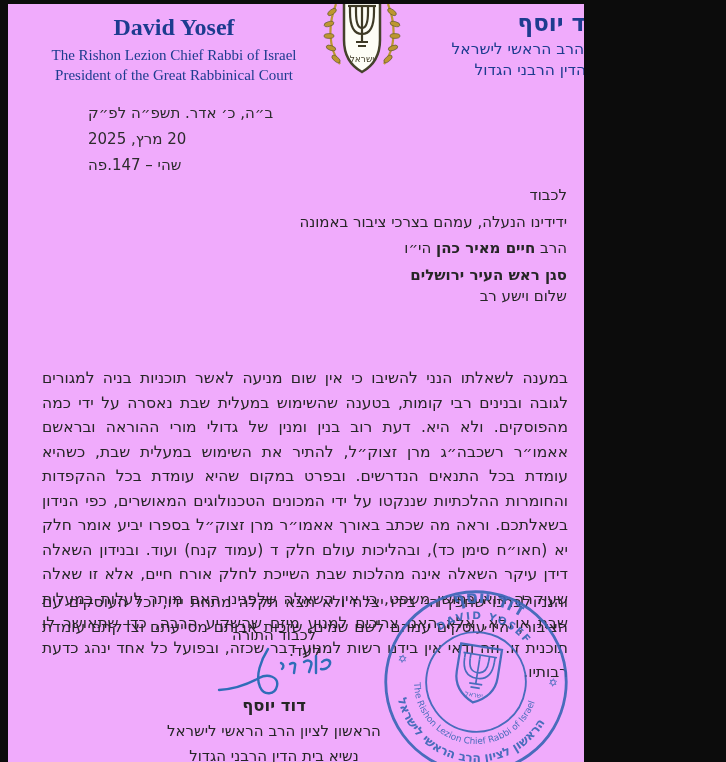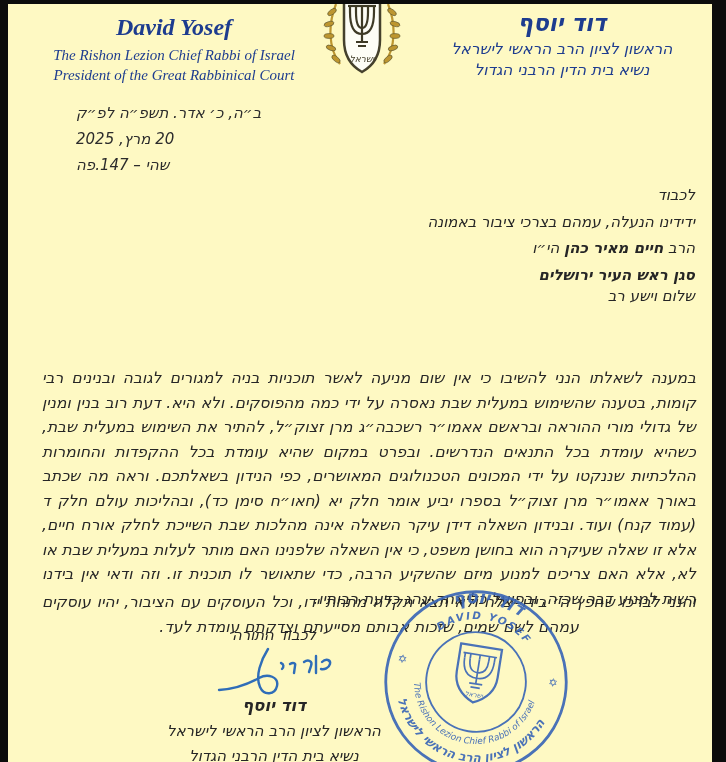--- a/index.html
+++ b/index.html
@@ -2,33 +2,33 @@
 <html lang="he"><head>
 <meta charset="utf-8">
 <style>
   html,body{margin:0;padding:0;}
   body{
     width:726px;height:762px;position:relative;overflow:hidden;
     background:#0c0c0c;
     font-family:"DejaVu Sans",sans-serif;
   }
   .page{
-    position:absolute;left:8px;top:4px;width:704px;height:758px;
-    background:#fef9c3;overflow:hidden;font-style:italic;
+    position:absolute;left:8px;top:4px;width:576px;height:758px;
+    background:#f0abfc;overflow:hidden;
   }
   
   .hdr-en{position:absolute;left:18px;top:10px;width:296px;text-align:center;color:#1d3c8f;font-family:"Liberation Serif",serif;}
   .hdr-en .big{font-size:24px;font-weight:bold;margin-bottom:4px;}
   .hdr-en .sub{font-size:15px;line-height:20px;}
   .hdr-he{position:absolute;left:416px;top:6px;width:276px;text-align:center;color:#1d3c8f;direction:rtl;}
   .hdr-he .big{font-size:23px;font-weight:bold;margin-bottom:3px;}
   .hdr-he .sub{font-size:15.5px;line-height:21px;}
   .hdr-emblem{position:absolute;left:312px;top:-14px;width:84px;height:96px;}
   
-  .refblock{position:absolute;left:68px;top:96px;direction:rtl;text-align:left;color:#2c2c2c;font-size:15px;}
+  .refblock{position:absolute;left:80px;top:96px;direction:rtl;text-align:left;color:#2c2c2c;font-size:15px;}
   .refblock div{line-height:26px;white-space:nowrap;}
   
   .addressee{position:absolute;right:17px;top:178px;direction:rtl;text-align:right;color:#262626;font-size:15px;}
   .addressee div{line-height:26.5px;margin-left:28px;}
   .addressee .b{font-weight:bold;}
   
   .greeting{position:absolute;right:17px;top:283px;direction:rtl;color:#262626;font-size:15px;}
   .bodypar{
     position:absolute;left:34px;right:16px;direction:rtl;color:#262626;
     font-size:15.5px;line-height:24.5px;text-align:justify;margin-top:44px;

